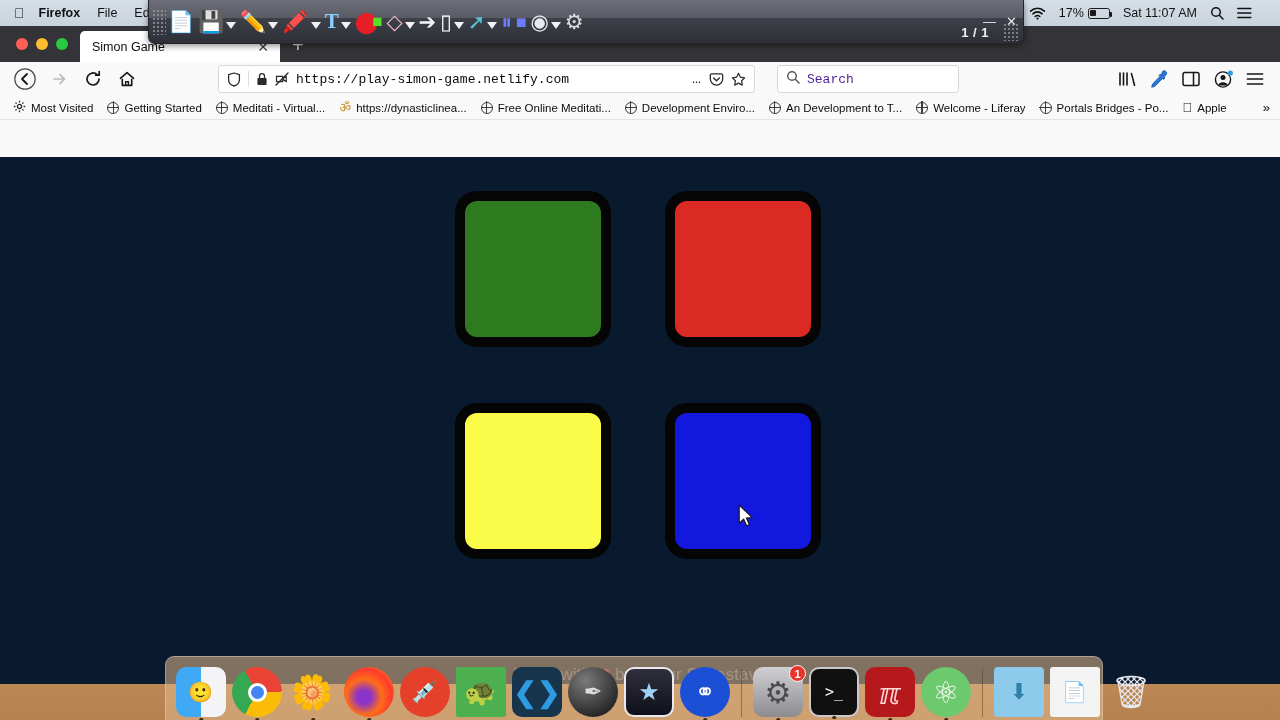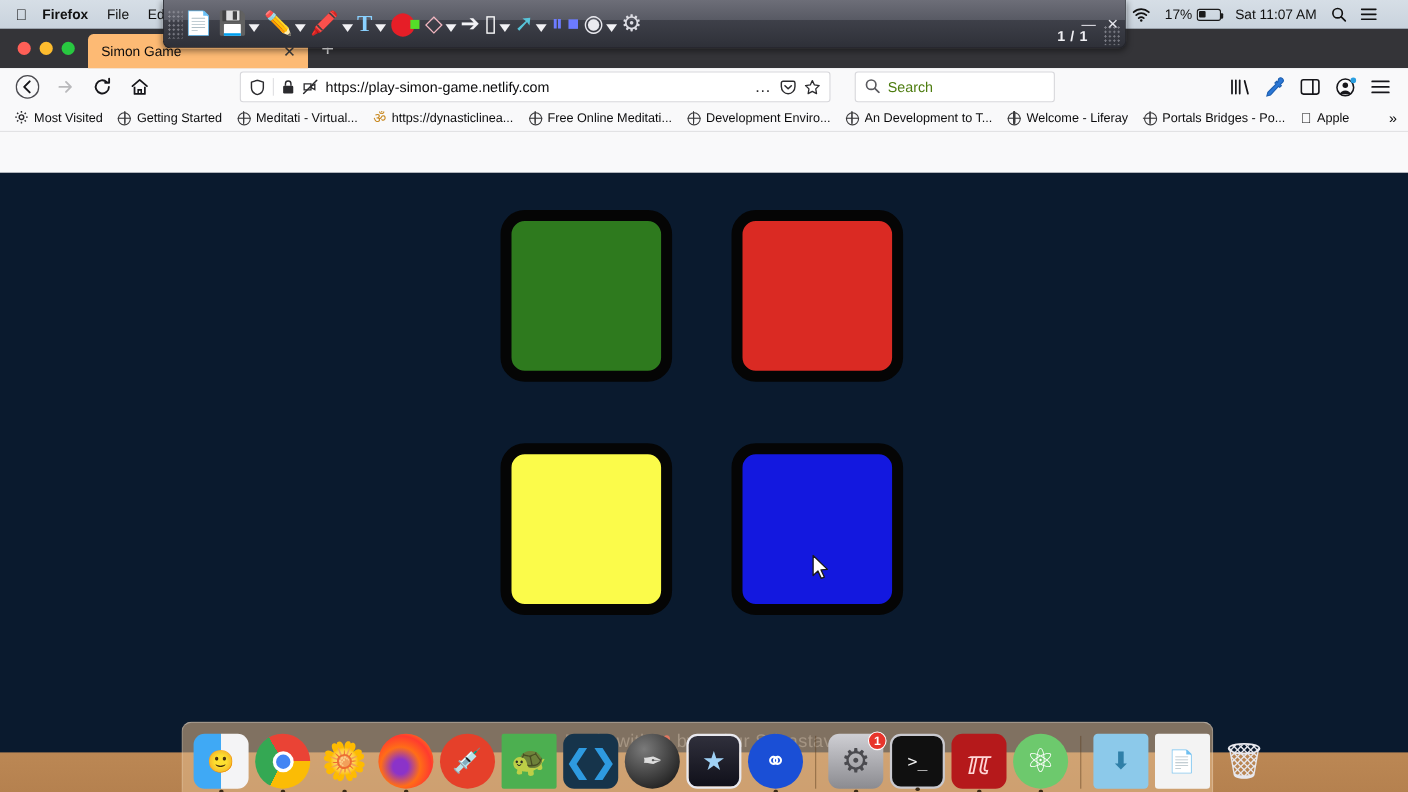--- a/index.html
+++ b/index.html
@@ -71,45 +71,45 @@
     position: absolute; top: 26px; left: 0; width: 1280px; height: 610px;
     background: #f9f9fa; z-index: 3;
   }
   .tabstrip {
     height: 36px; background: #343438; display: flex; align-items: flex-end; padding-left: 10px;
   }
   .traffic { display:flex; align-items:center; gap:8px; height:36px; padding: 0 12px 0 6px; }
   .dot { width: 12px; height: 12px; border-radius: 50%; }
   .dot.r { background: #ff5f57; } .dot.y { background: #febc2e; } .dot.g { background: #28c840; }
   .tab {
-    width: 200px; height: 31px; background: #fdba74; border-radius: 5px 5px 0 0;
+    width: 200px; height: 31px; background: #ffffff; border-radius: 5px 5px 0 0;
     display: flex; align-items: center; padding: 0 8px 0 12px; gap: 8px;
     font-size: 12.5px; color: #0c0c0d;
   }
   .tab .ttl { flex: 1; white-space: nowrap; overflow: hidden; text-overflow: ellipsis; }
   .tab .x { font-size: 14px; color: #3a3a3c; line-height: 1; padding: 0 3px; }
   .newtab { color: #d6d6d8; font-size: 20px; line-height: 1; padding: 0 12px 7px 12px; }
 
-  .navbar { height: 34px; background: #f9f9fa; display: flex; align-items: center; padding: 0 10px; gap: 4px; }
+  .navbar { height: 34px; background: #f9f9fa; display: flex; align-items: center; padding: 0 10px; gap: 4px; font-family: Liberation Mono, monospace; }
   .navbtn { width: 30px; height: 28px; display:flex; align-items:center; justify-content:center; color:#0c0c0d; font-size:17px; }
   .navbtn.dim { color: #b9b9bb; }
   .urlbox {
     flex: 0 0 auto; width: 537px; height: 28px; margin-left: 72px;
     background: #fff; border: 1px solid #d7d7db; border-radius: 3px;
     display: flex; align-items: center; padding: 0 8px; gap: 7px;
     font-size: 13px; color: #0c0c0d;
   }
   .urlbox .url { flex: 1; white-space: nowrap; overflow: hidden; }
   .urlbox .micon { font-size: 12.5px; color: #2b2b2e; display:flex; align-items:center;}
   .urlbox .sep { width:1px;height:16px;background:#dedee1; }
   .searchbox {
     flex: 0 0 auto; width: 182px; height: 28px; margin-left: 18px;
     background: #fff; border: 1px solid #d7d7db; border-radius: 3px;
     display: flex; align-items: center; padding: 0 8px; gap: 7px;
-    font-size: 13px; color: #4d7c0f;
+    font-size: 13px; color: #4c1d95;
   }
   .navright { margin-left: auto; display:flex; align-items:center; gap: 2px; }
 
   .bookmarks {
     height: 24px; background: #f9f9fa; display: flex; align-items: center;
     padding: 0 6px; gap: 0px; font-size: 11.5px; color: #0c0c0d;
     border-bottom: 1px solid #e2e2e4;
   }
   .bm { display:flex; align-items:center; gap:5px; padding: 0 7px; white-space: nowrap; max-width: 150px; }
   .bm .lbl { overflow:hidden; text-overflow: ellipsis; }

